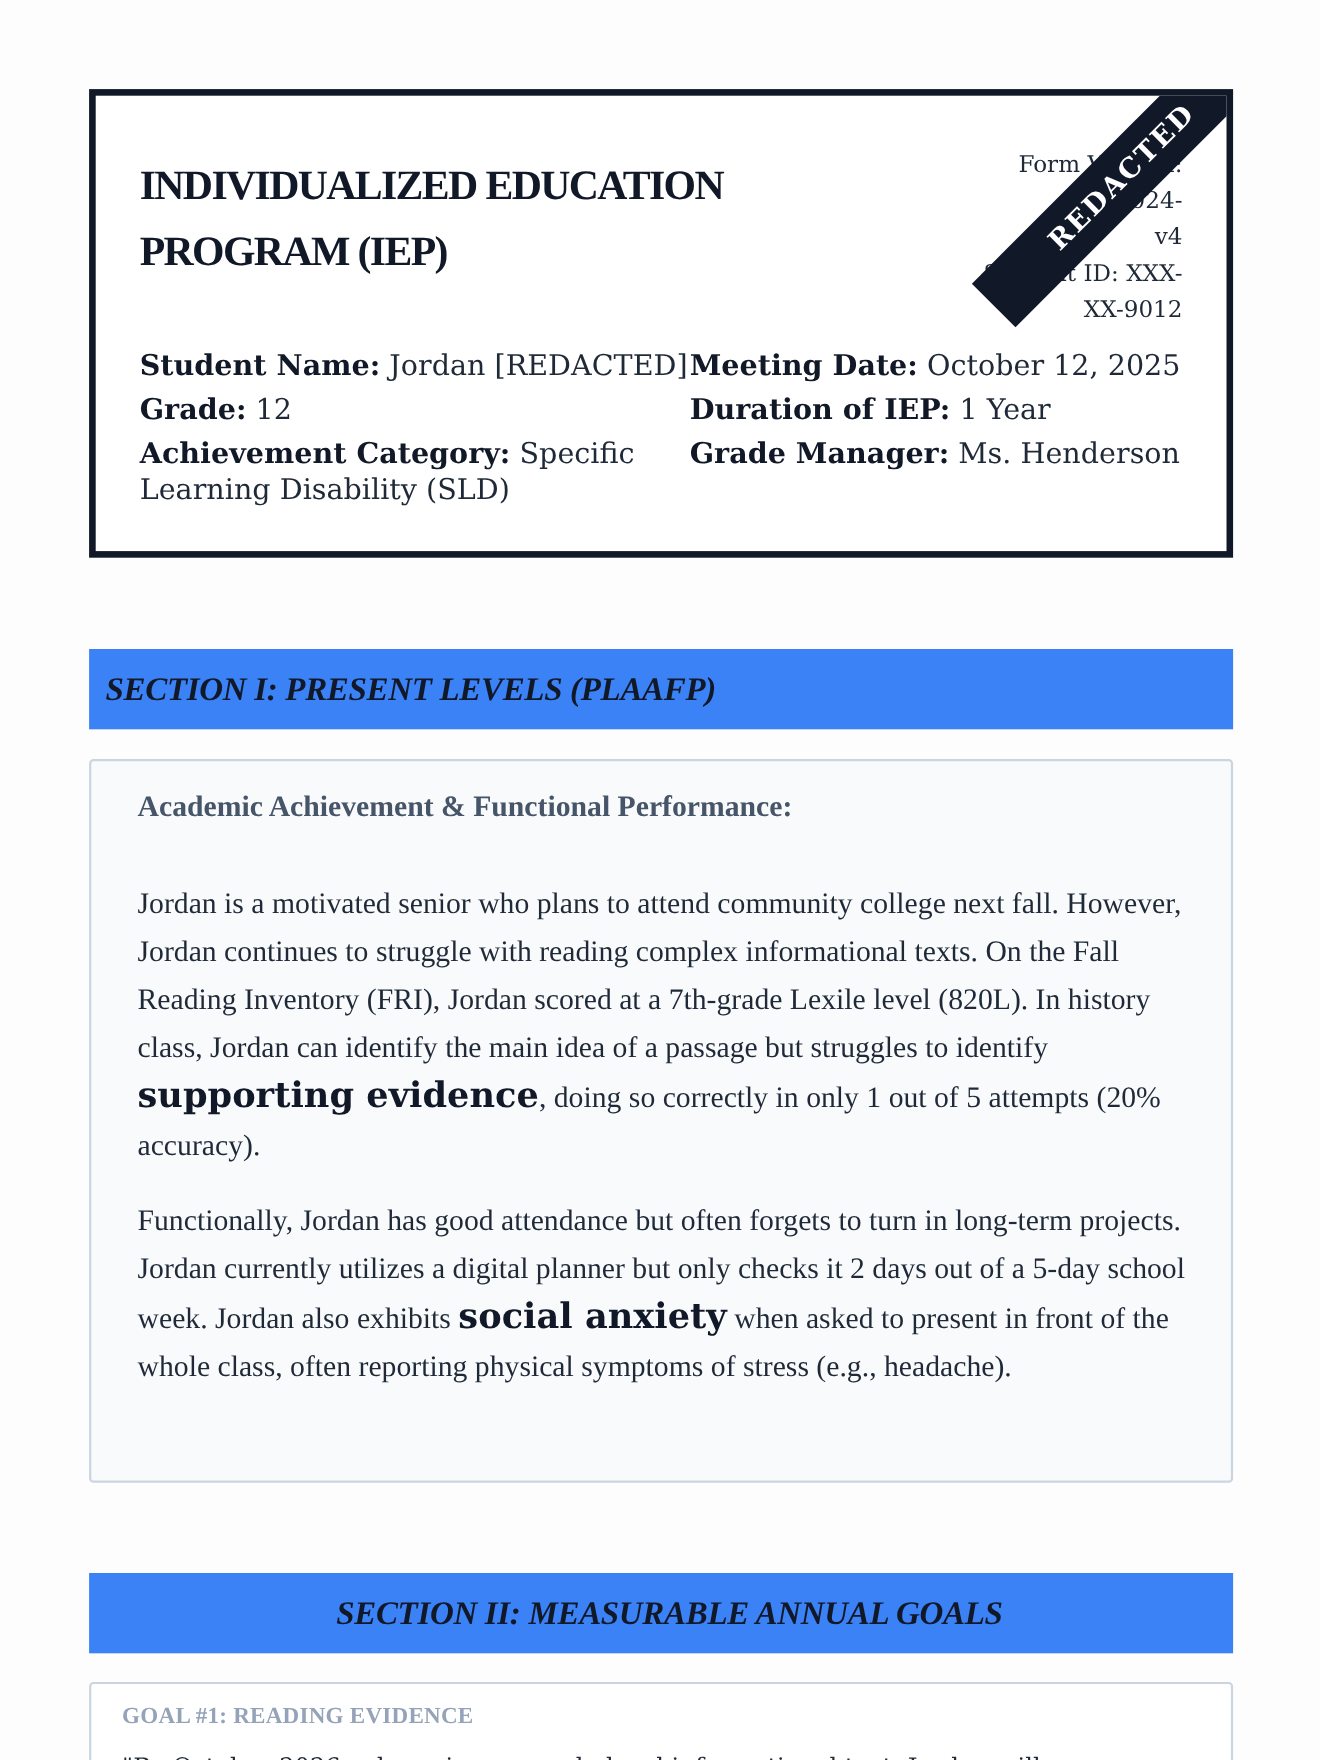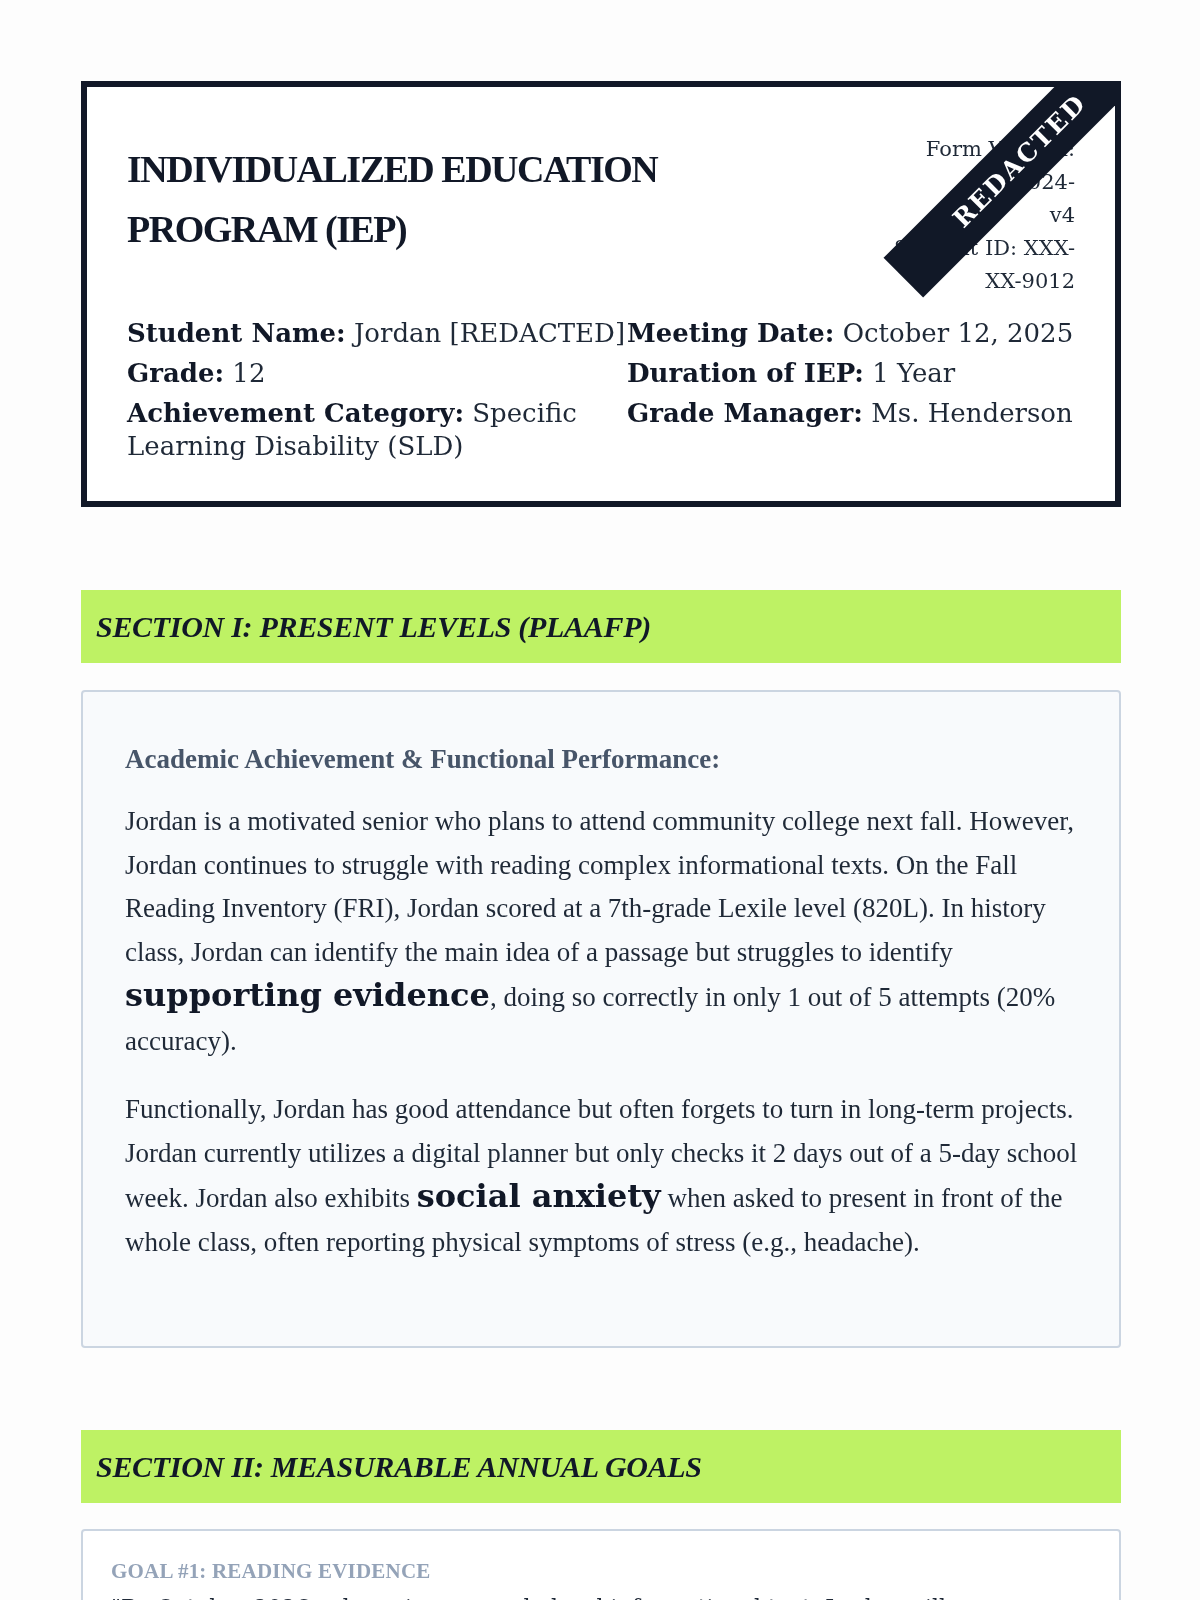--- a/index.html
+++ b/index.html
@@ -50,54 +50,54 @@
     display: flex;
     font-size: 26px; line-height: 33px; color: #1f2937;
   }
   .details .col { width: 500px; }
   .details .col + .col { width: 460px; }
   .details .row { margin-bottom: 7px; }
   .details .lbl { font-weight: bold; color: #111827; }
 
   .section-header {
     position: absolute; left: 81px; width: 1040px; height: 73px;
-    background: #bef264;
+    background: #3b82f6;
     box-sizing: border-box; padding-left: 15px;
     font-family: "Liberation Serif", serif;
     font-weight: bold; font-style: italic;
     font-size: 30px; line-height: 73px;
     color: #111827;
     letter-spacing: -0.3px;
   }
   .card {
     position: absolute; left: 81px; width: 1040px;
     box-sizing: border-box;
     border: 2px solid #cbd5e1; border-radius: 4px;
     background: #f8fafc;
   }
   .card-sub {
-    position: absolute; left: 42px; top: 52px;
+    position: absolute; left: 42px; top: 26px;
     font-family: "Liberation Serif", serif;
     font-weight: bold; font-size: 27px; color: #475569;
   }
   .para {
     position: absolute; left: 42px; width: 960px;
     font-family: "Liberation Serif", serif;
     font-size: 27px; line-height: 43.5px; color: #1f2937;
     margin: 0;
   }
   .para b { font-family: "DejaVu Serif", serif; font-size: 32px; color: #111827; }
   .goal-card {
     position: absolute; left: 81px; top: 1529px; width: 1040px; height: 120px;
     box-sizing: border-box;
     border: 2px solid #cbd5e1; border-radius: 4px;
     background: #ffffff;
   }
   .goal-label {
-    position: absolute; left: 28px; top: 28px;
+    position: absolute; left: 28px; top: 16px;
     font-family: "Liberation Serif", serif;
     font-weight: bold; font-size: 21px; color: #94a3b8;
     letter-spacing: 0.2px;
   }
   .goal-text {
     position: absolute; left: 28px; top: 64px; white-space: nowrap;
     font-family: "DejaVu Serif", serif;
     font-size: 22px; color: #1f2937;
   }
 </style>
@@ -147,18 +147,18 @@
 </div>
 
 <div class="section-header" style="top:590px;">SECTION I: PRESENT LEVELS (PLAAFP)</div>
 
 <div class="card" style="top:690px; height:658px;">
   <div class="card-sub">Academic Achievement &amp; Functional Performance:</div>
   <p class="para" style="top:108px;"><span>Jordan is a motivated senior who plans to attend community college next fall. However, Jordan continues to struggle with reading complex informational texts. On the Fall Reading Inventory (FRI), Jordan scored at a 7th-grade Lexile level (820L). In history class, Jordan can identify the main idea of a passage but struggles to identify </span><b>supporting evidence</b><span>, doing so correctly in only 1 out of 5 attempts (20% accuracy).</span></p>
   <p class="para" style="top:396px;"><span>Functionally, Jordan has good attendance but often forgets to turn in long-term projects. Jordan currently utilizes a digital planner but only checks it 2 days out of a 5-day school week. Jordan also exhibits </span><b>social anxiety</b><span> when asked to present in front of the whole class, often reporting physical symptoms of stress (e.g., headache).</span></p>
 </div>
 
-<div class="section-header" style="top:1430px;">SECTION II: MEASURABLE ANNUAL GOALS</div>
+<div class="section-header" style="top:1430px;text-align:center;">SECTION II: MEASURABLE ANNUAL GOALS</div>
 
 <div class="goal-card">
   <div class="goal-label">GOAL #1: READING EVIDENCE</div>
   <div class="goal-text">"By October 2026, when given a grade-level informational text, Jordan will</div>
 </div>
 
 </body></html>

